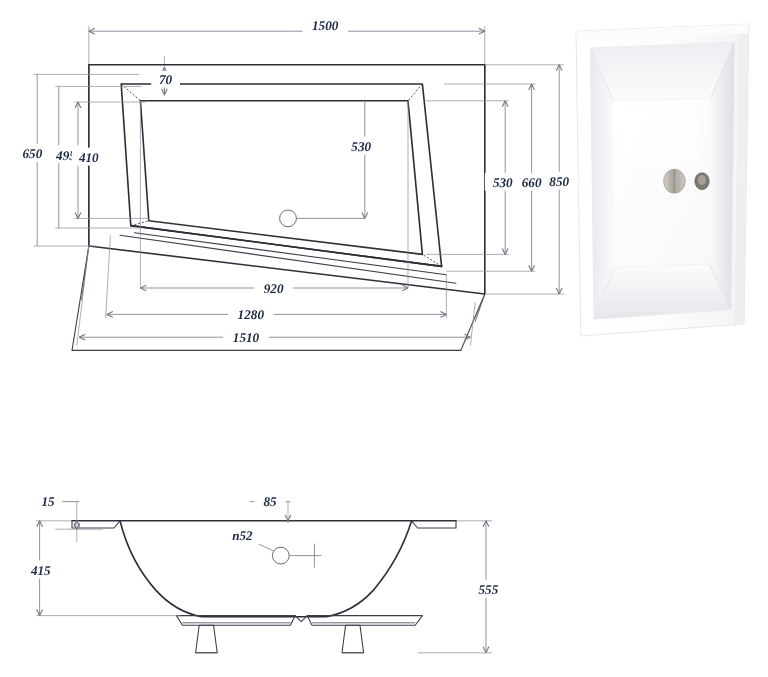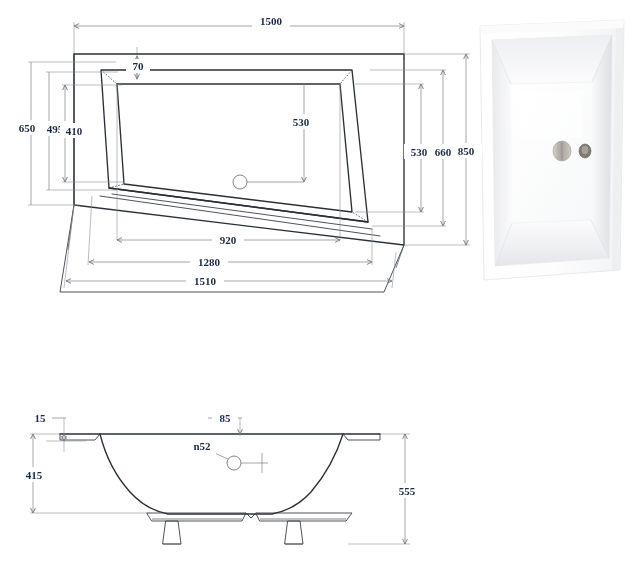--- a/index.html
+++ b/index.html
@@ -13,20 +13,21 @@
     height: 564px;
     position: relative;
     overflow: hidden;
     font-family: "Liberation Serif", "DejaVu Serif", serif;
   }
   #sheet {
     position: absolute;
     inset: 0;
     width: 640px;
     height: 564px;
+    font-style: italic;
   }
   svg.drawing {
     position: absolute;
     left: 0;
     top: 0;
     width: 640px;
     height: 564px;
     overflow: visible;
   }
   

